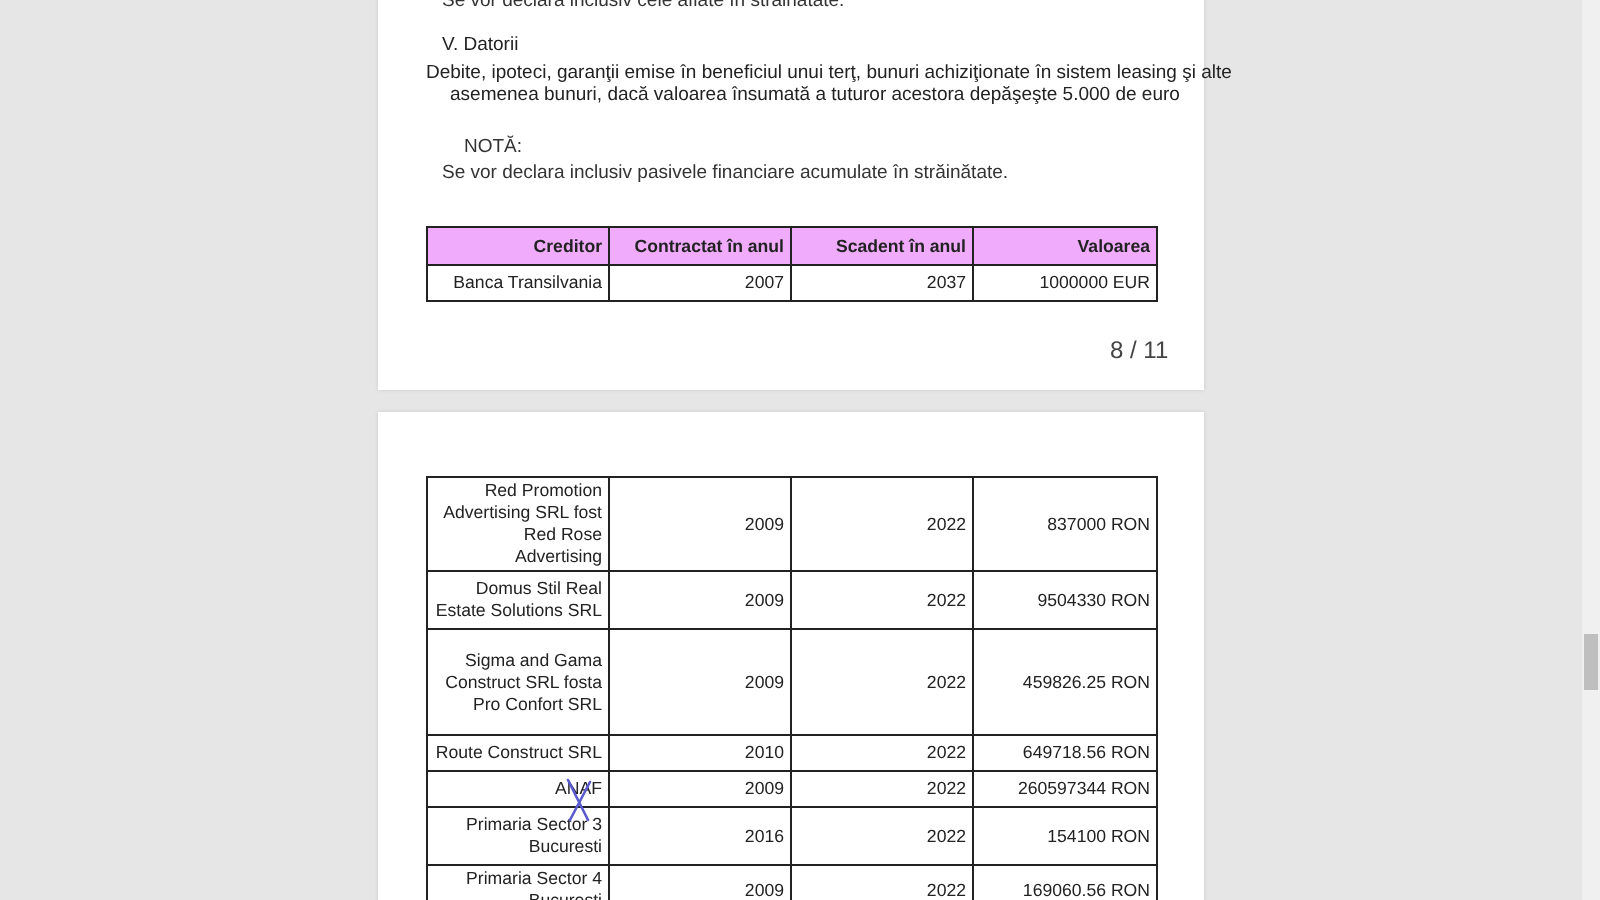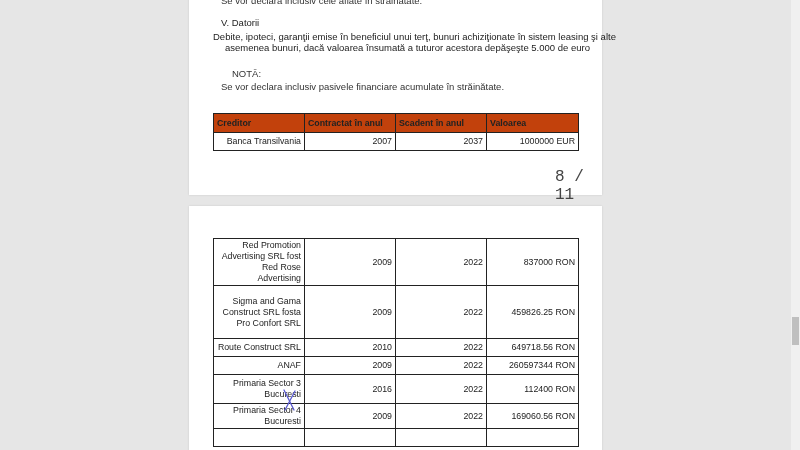--- a/index.html
+++ b/index.html
@@ -17,23 +17,23 @@
   .txt { position:absolute; font-size:9.5px; color:#333; white-space:nowrap; }
   .bold { font-weight:normal; color:#222; }
   table.doc {
     position:absolute; border-collapse:collapse; table-layout:fixed;
     font-family:"Liberation Sans Narrow","Liberation Sans", sans-serif;
     font-size:8.8px; color:#222;
   }
   table.doc td, table.doc th {
     border:1.5px solid #222; padding:1px 3px; vertical-align:middle; line-height:11px;
   }
-  table.doc th { background:#c2410c; font-weight:bold; text-align:left; height:16px; }
+  table.doc th { background:#f0abfc; font-weight:bold; text-align:right; height:16px; }
   table.doc td { text-align:right; }
-  .pagenum { position:absolute; font-size:16px; color:#444;font-family:Liberation Mono, monospace; }
+  .pagenum { position:absolute; font-size:12px; color:#444; }
   .scrollbar {
     position:absolute; right:0; top:0; width:9px; height:450px; background:#f0f0f0;
   }
   .scroll-thumb {
     position:absolute; left:1px; top:317px; width:7px; height:28px; background:#bfbfbf;
   }
   .xmark { position:absolute; left:281px; top:389px; width:16px; height:22px; }
 </style>
 </head>
 <body>
@@ -80,20 +80,26 @@
         <col style="width:91px">
         <col style="width:92px">
       </colgroup>
     <tbody>
         <tr style="height:41px;">
       <td style="white-space:normal;">Red Promotion Advertising SRL fost Red Rose Advertising</td>
       <td>2009</td>
       <td>2022</td>
       <td>837000 RON</td>
     </tr>
+    <tr style="height:29px;">
+      <td style="white-space:normal;">Domus Stil Real Estate Solutions SRL</td>
+      <td>2009</td>
+      <td>2022</td>
+      <td>9504330 RON</td>
+    </tr>
     <tr style="height:53px;">
       <td style="white-space:normal;">Sigma and Gama Construct SRL fosta Pro Confort SRL</td>
       <td>2009</td>
       <td>2022</td>
       <td>459826.25 RON</td>
     </tr>
     <tr style="height:18px;margin-left:44px;">
       <td>Route Construct SRL</td>
       <td>2010</td>
       <td>2022</td>
@@ -102,21 +108,21 @@
     <tr style="height:18px;">
       <td>ANAF</td>
       <td>2009</td>
       <td>2022</td>
       <td>260597344 RON</td>
     </tr>
     <tr style="height:29px;">
       <td style="white-space:normal;">Primaria Sector 3 Bucuresti</td>
       <td>2016</td>
       <td>2022</td>
-      <td>112400 RON</td>
+      <td>154100 RON</td>
     </tr>
     <tr style="height:20px;">
       <td style="white-space:normal;">Primaria Sector 4 Bucuresti</td>
       <td>2009</td>
       <td>2022</td>
       <td>169060.56 RON</td>
     </tr>
     <tr style="height:18px;">
       <td></td>
       <td></td>

